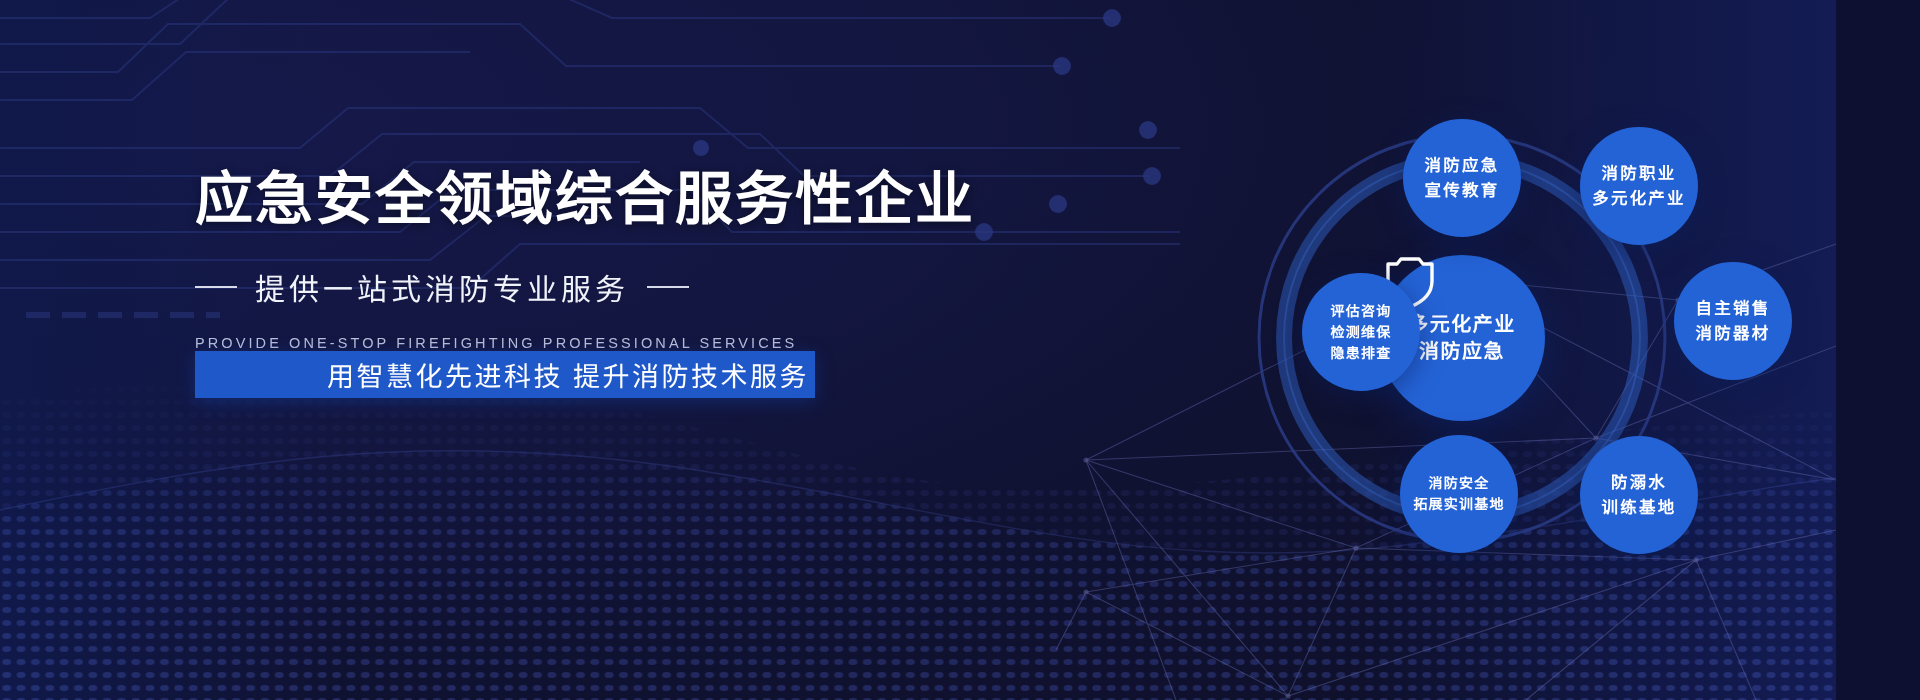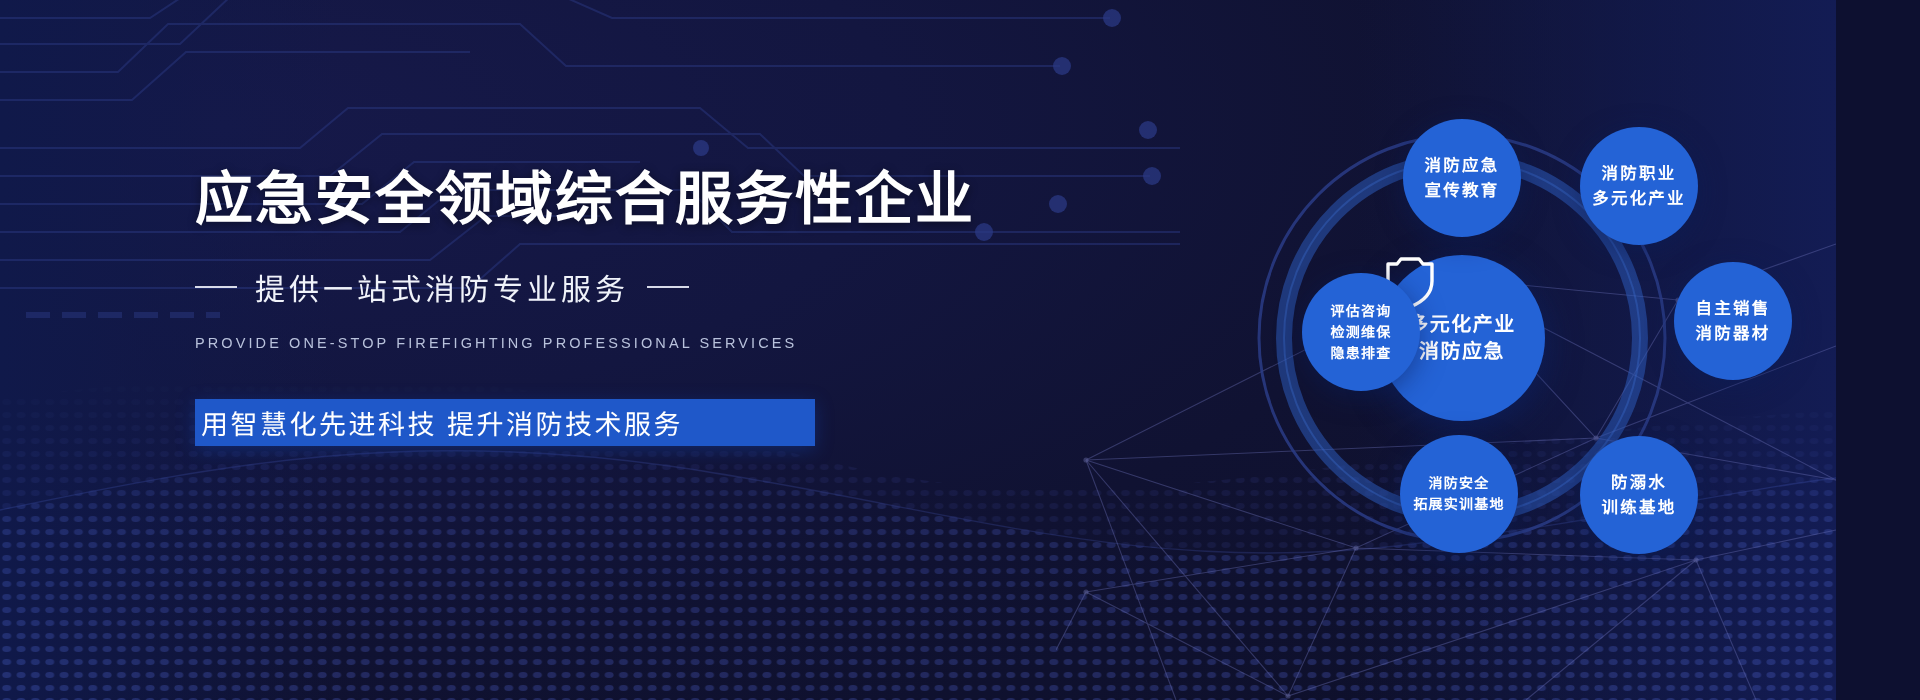--- a/index.html
+++ b/index.html
@@ -40,21 +40,21 @@
     text-shadow:0 2px 10px rgba(0,0,0,.45);
   }
   .sub-row{display:flex;align-items:center;gap:18px;margin-top:34px;text-align:right;}
   .dash{display:block;width:42px;height:2px;background:#e8ecf6;opacity:.92;flex:0 0 auto;}
   .subline{font-size:30px;letter-spacing:4px;color:#f0f3fa;white-space:nowrap;font-weight:400;}
   .eng{
     margin-top:26px;font-size:14.5px;letter-spacing:3.1px;
     color:#b9c2dc;white-space:nowrap;font-weight:400;
   }
   .cta{
-    margin-top:48px;display:inline-flex;align-items:center;justify-content:flex-start;
+    display:inline-flex;align-items:center;justify-content:flex-end;
     width:620px;height:47px;background:#1f58c9;border:none;
     box-shadow:0 4px 18px rgba(18,62,160,.45);
     cursor:pointer;
   }
   .cta span{font-size:27px;letter-spacing:2.5px;color:#ffffff;white-space:nowrap;}
 
   
   .diagram{position:absolute;left:1152px;top:78px;width:620px;height:520px;}
   .diagram svg{position:absolute;left:0;top:0;}
 

